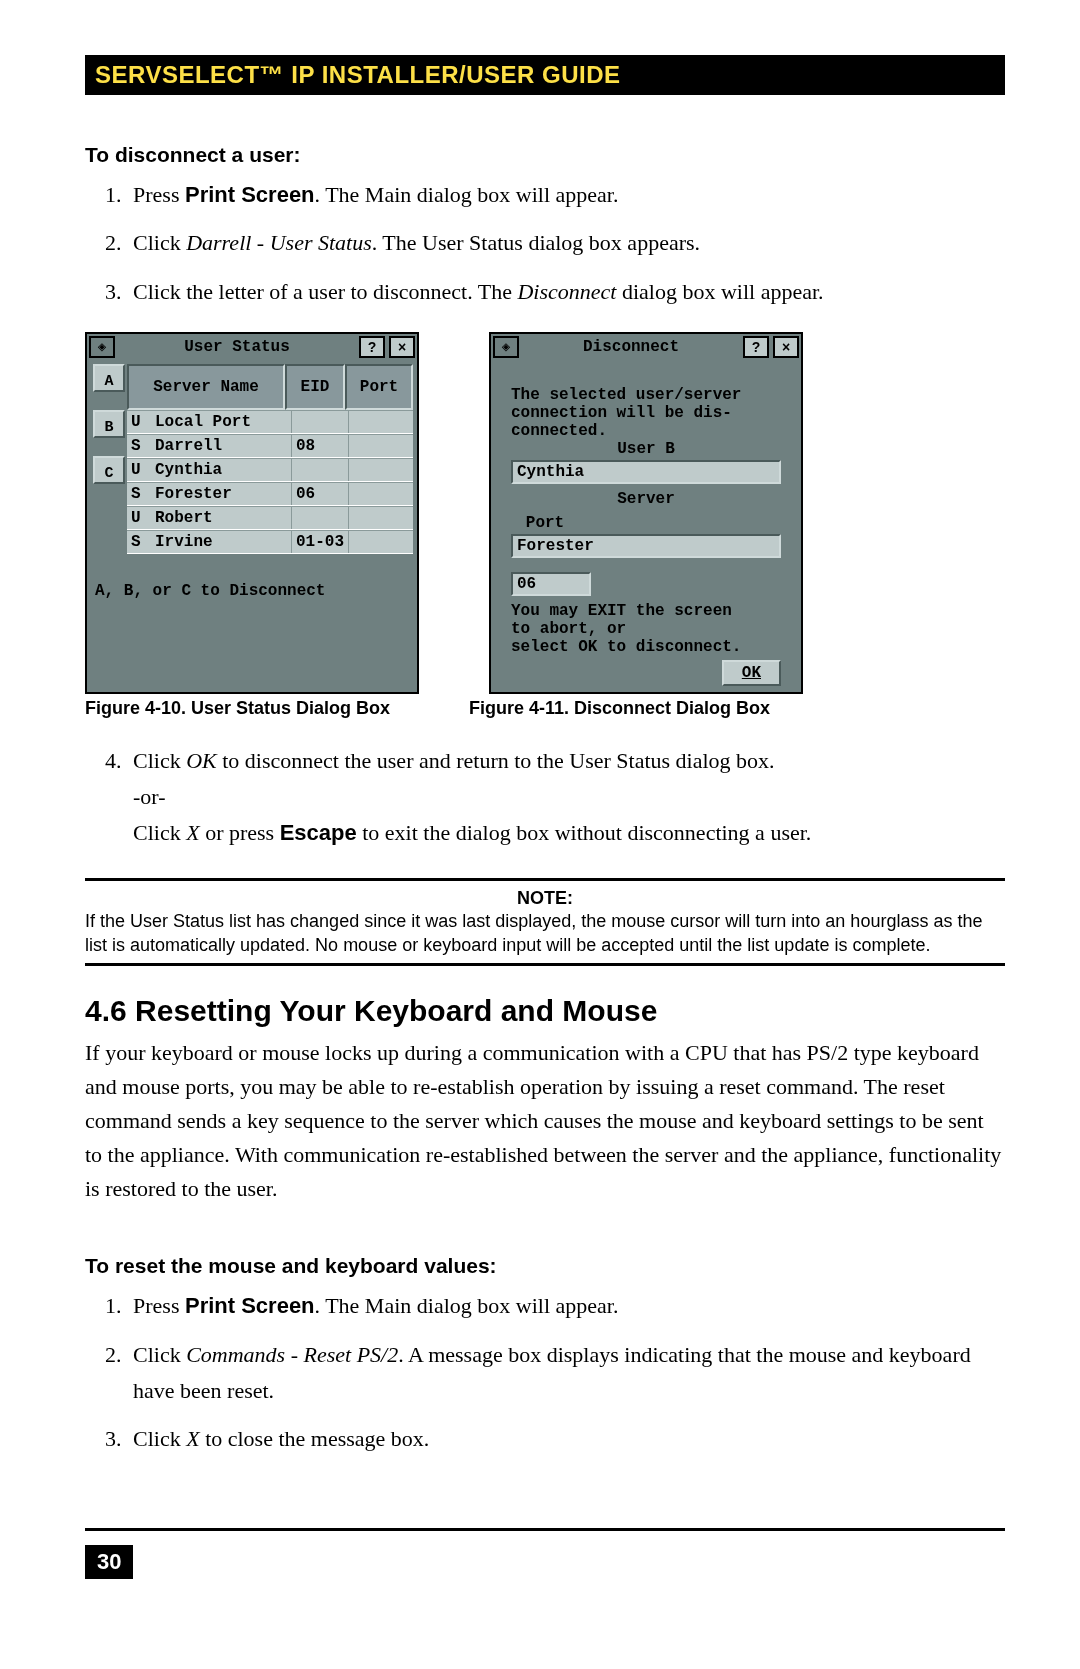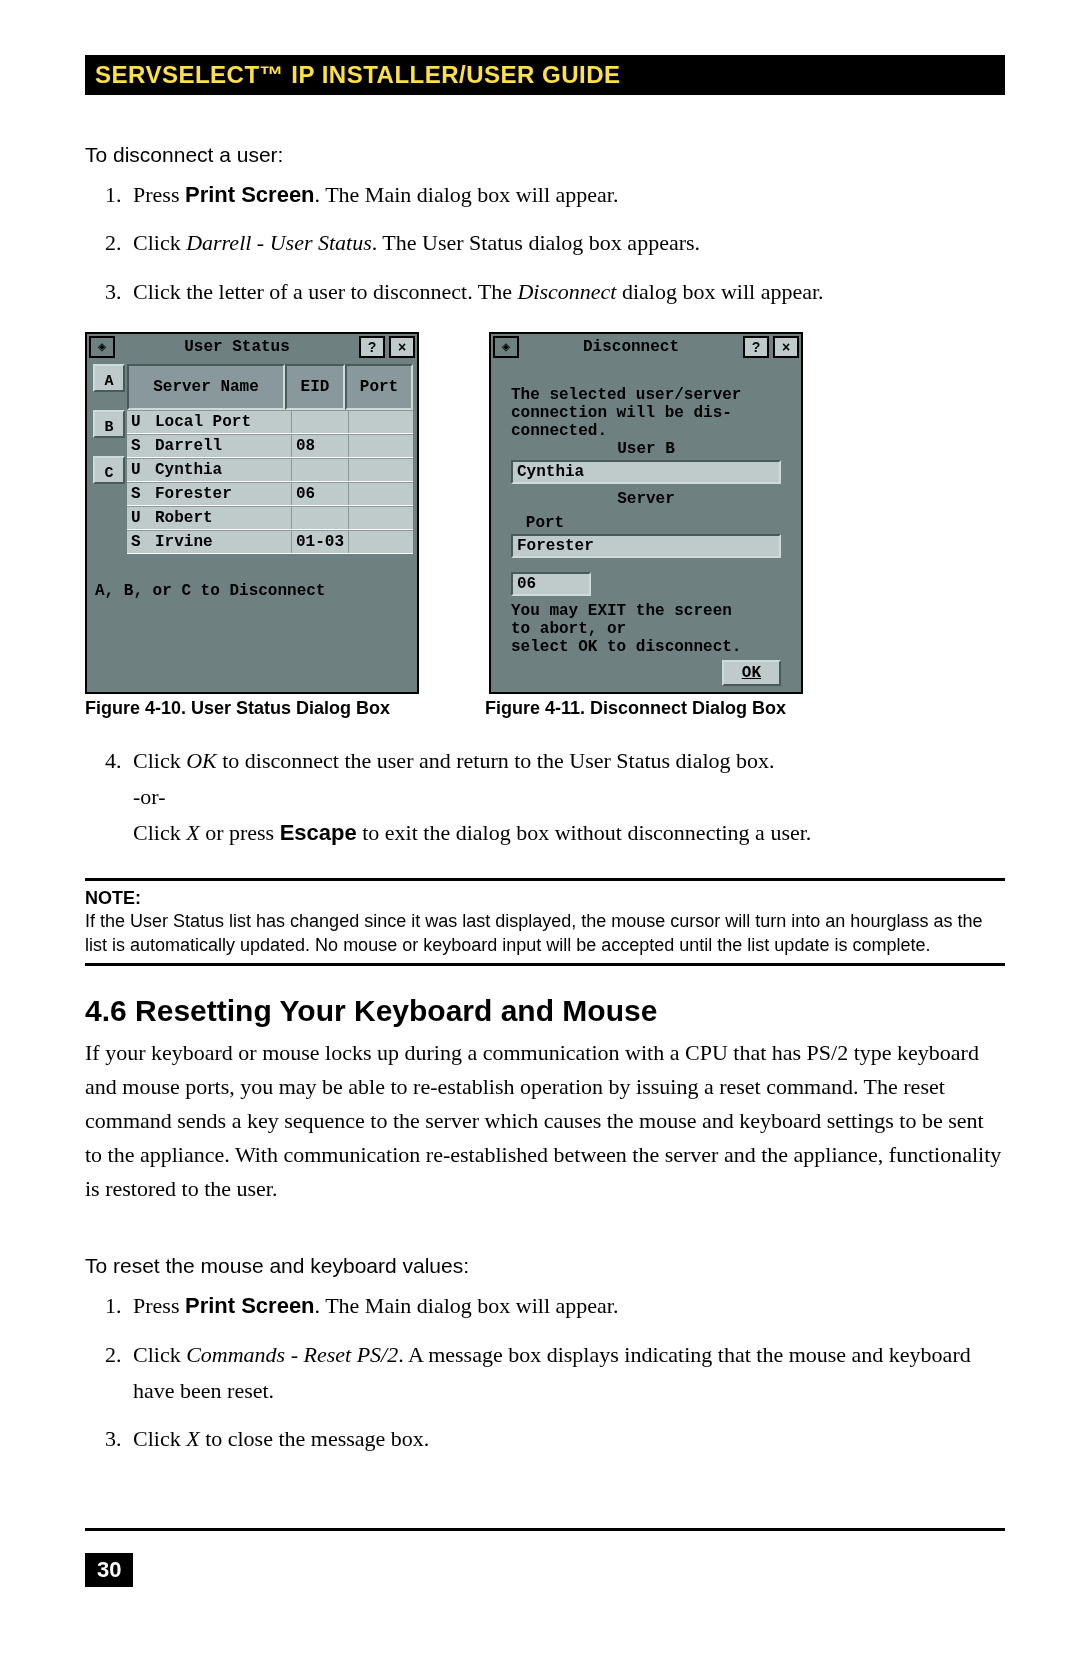--- a/index.html
+++ b/index.html
@@ -17,21 +17,21 @@
     background: #000;
     color: #fde047;
     font-family: Arial, Helvetica, sans-serif;
     font-weight: bold;
     font-size: 24px;
     padding: 6px 10px;
     letter-spacing: 0.5px;
   }
   .sub-h {
     font-family: Arial, Helvetica, sans-serif;
-    font-weight: normal;
+    font-weight: bold;
     font-size: 21px;
     margin-top: 48px;
     margin-bottom: 10px;
   }
   ol.steps {
     margin: 0;
     padding-left: 42px;
     font-size: 22px;
     line-height: 1.65;
   }
@@ -136,47 +136,47 @@
     padding: 2px 18px;
     text-decoration: underline;
     float:right;
     margin-top:4px;
   }
   .fig-caption {
     font-family: Arial, Helvetica, sans-serif;
     font-weight: bold;
     font-size: 18px;
   }
-  .captions-row { display:flex; gap:40px; margin-bottom:24px; }
+  .captions-row { display:flex; gap:24px; margin-bottom:24px; }
   .captions-row > div:first-child { width: 360px; }
   .note-block {
     border-top: 3px solid #000;
     border-bottom: 3px solid #000;
     margin: 26px 0 28px 0;
     padding: 6px 0;
     font-family: Arial, Helvetica, sans-serif;
     font-size: 18px;
     line-height: 1.3;
   }
-  .note-block .note-label { font-weight:bold; }
+  .note-block .note-label { font-weight:bold; text-align:center; }
   h2.section {
     font-family: Arial, Helvetica, sans-serif;
     font-weight: bold;
     font-size: 30px;
     margin: 10px 0 8px 0;
   }
   p.body {
     font-size: 22px;
     line-height: 1.55;
     margin: 0 0 18px 0;
   }
   .page-foot {
     margin-top: 70px;
     border-top: 3px solid #000;
-    padding-top: 22px;
+    padding-top: 14px;
   }
   .page-num {
     display:inline-block;
     background:#000;color:#fff;
     font-family: Arial, Helvetica, sans-serif;
     font-weight:bold;font-size:22px;
     padding: 4px 12px;
   }
   .sp-row { display:flex; gap:6px;flex-direction:column; }
   .sp-row .col1 { flex:1; }

